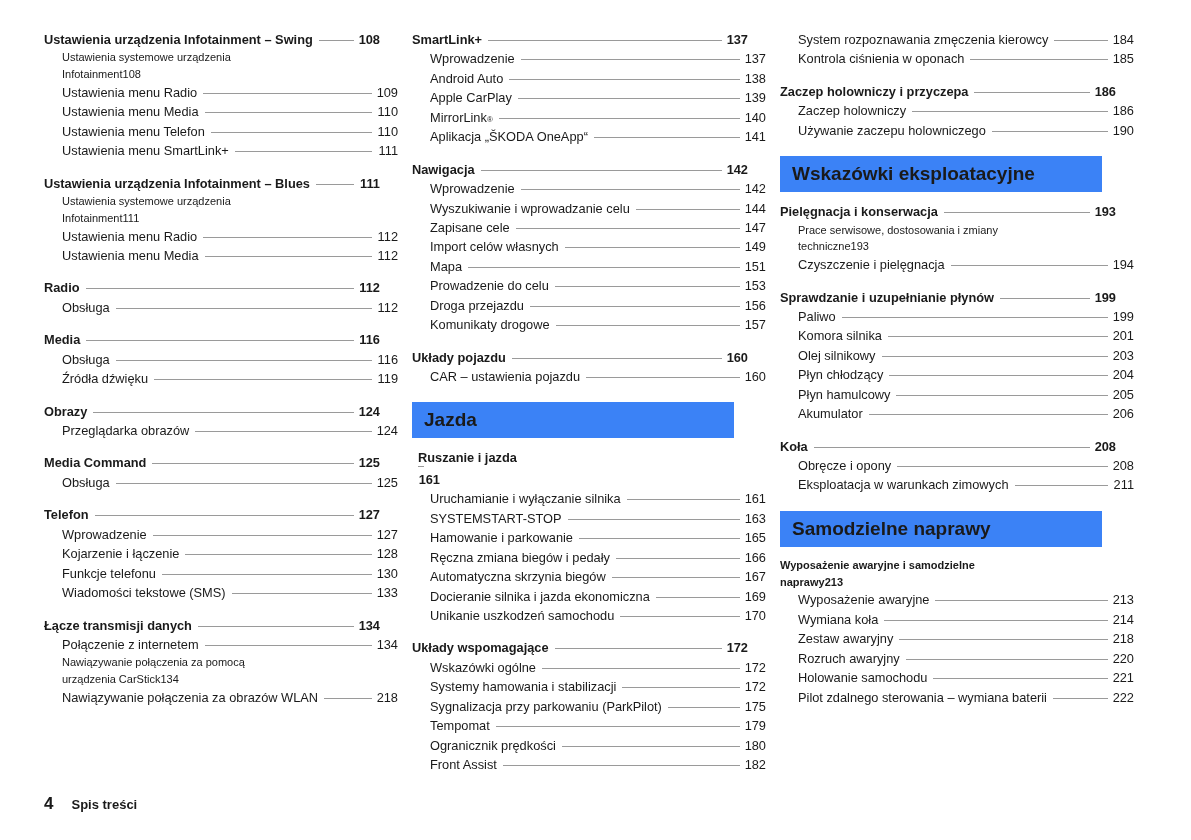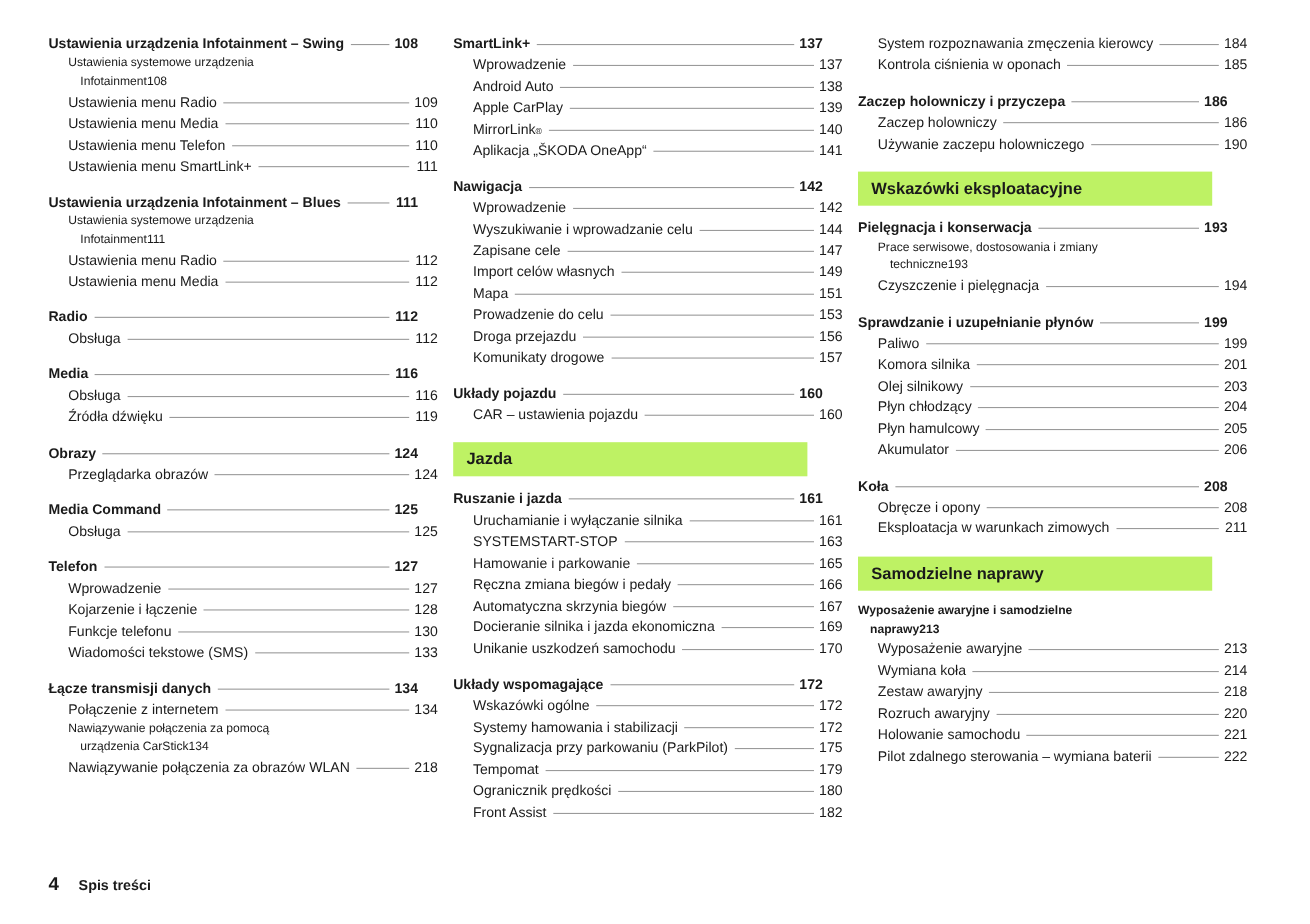--- a/index.html
+++ b/index.html
@@ -76,31 +76,30 @@
   
   .wrap {
     display: block;
     font-size: 11px;
     line-height: 1.52;
   }
   .wrap .line1 { display: block; }
   .wrap .line2 {
     display: flex;
     align-items: center;
-    margin-left: 11px;
   }
   .wrap.lvl2 { padding-left: 18px; }
   .wrap.lvl1 { font-weight: bold; margin-top: 13px; }
 
   
   .banner {
-    background: #bef264;
+    background: #3b82f6;
     color: #1a1a1a;
     font-weight: bold;
-    font-size: 15px;
+    font-size: 19px;
     padding: 7px 12px;
     margin: 16px 14px 10px 0;
     box-sizing: border-box;
   }
 
   
   .footer {
     position: absolute;
     left: 44px;
     bottom: 26px;
@@ -355,21 +354,21 @@
           <span class="txt">Układy pojazdu</span>
           <span class="dots"></span>
           <span class="pg">160</span>
         </div>
         <div class="entry lvl2">
           <span class="txt">CAR – ustawienia pojazdu</span>
           <span class="dots"></span>
           <span class="pg">160</span>
         </div>
         <div class="banner">Jazda</div>
-        <div class="entry lvl1" style="margin-top: 0px;">
+        <div class="entry lvl1" style="margin-top: 0px; flex-direction: column;">
           <span class="txt">Ruszanie i jazda</span>
           <span class="dots"></span>
           <span class="pg">161</span>
         </div>
         <div class="entry lvl2">
           <span class="txt">Uruchamianie i wyłączanie silnika</span>
           <span class="dots"></span>
           <span class="pg">161</span>
         </div>
         <div class="entry lvl2">

